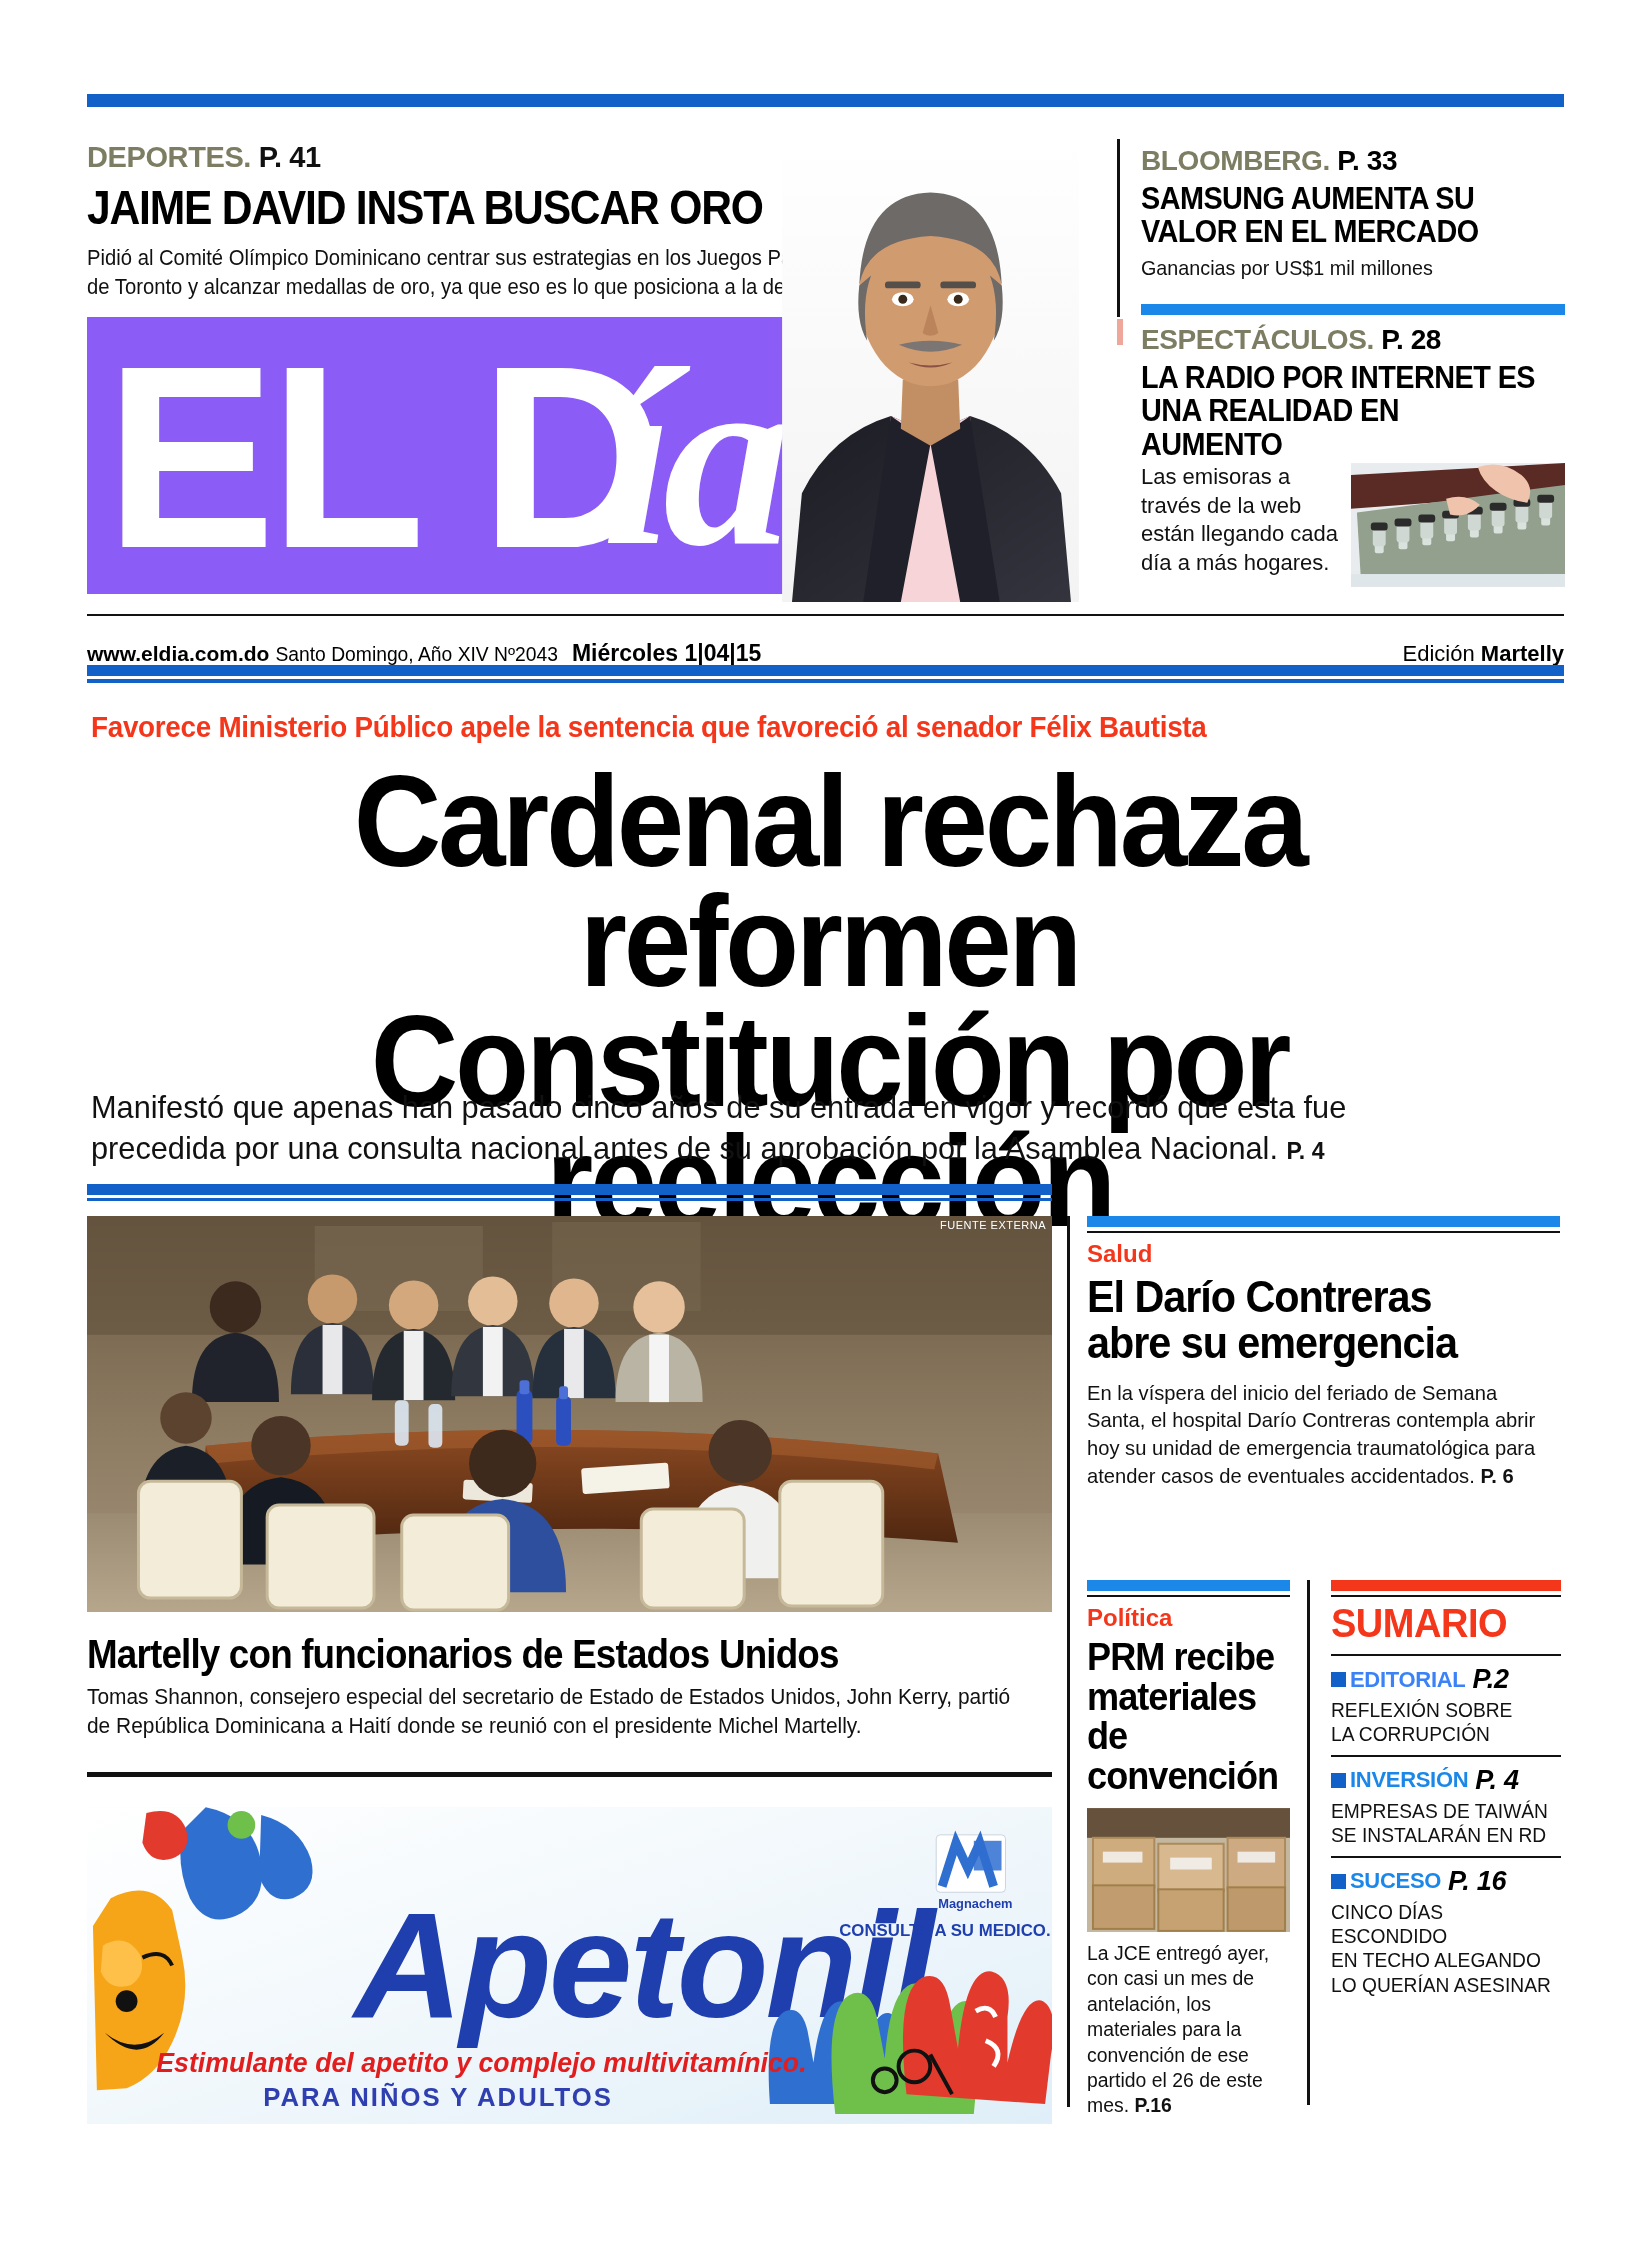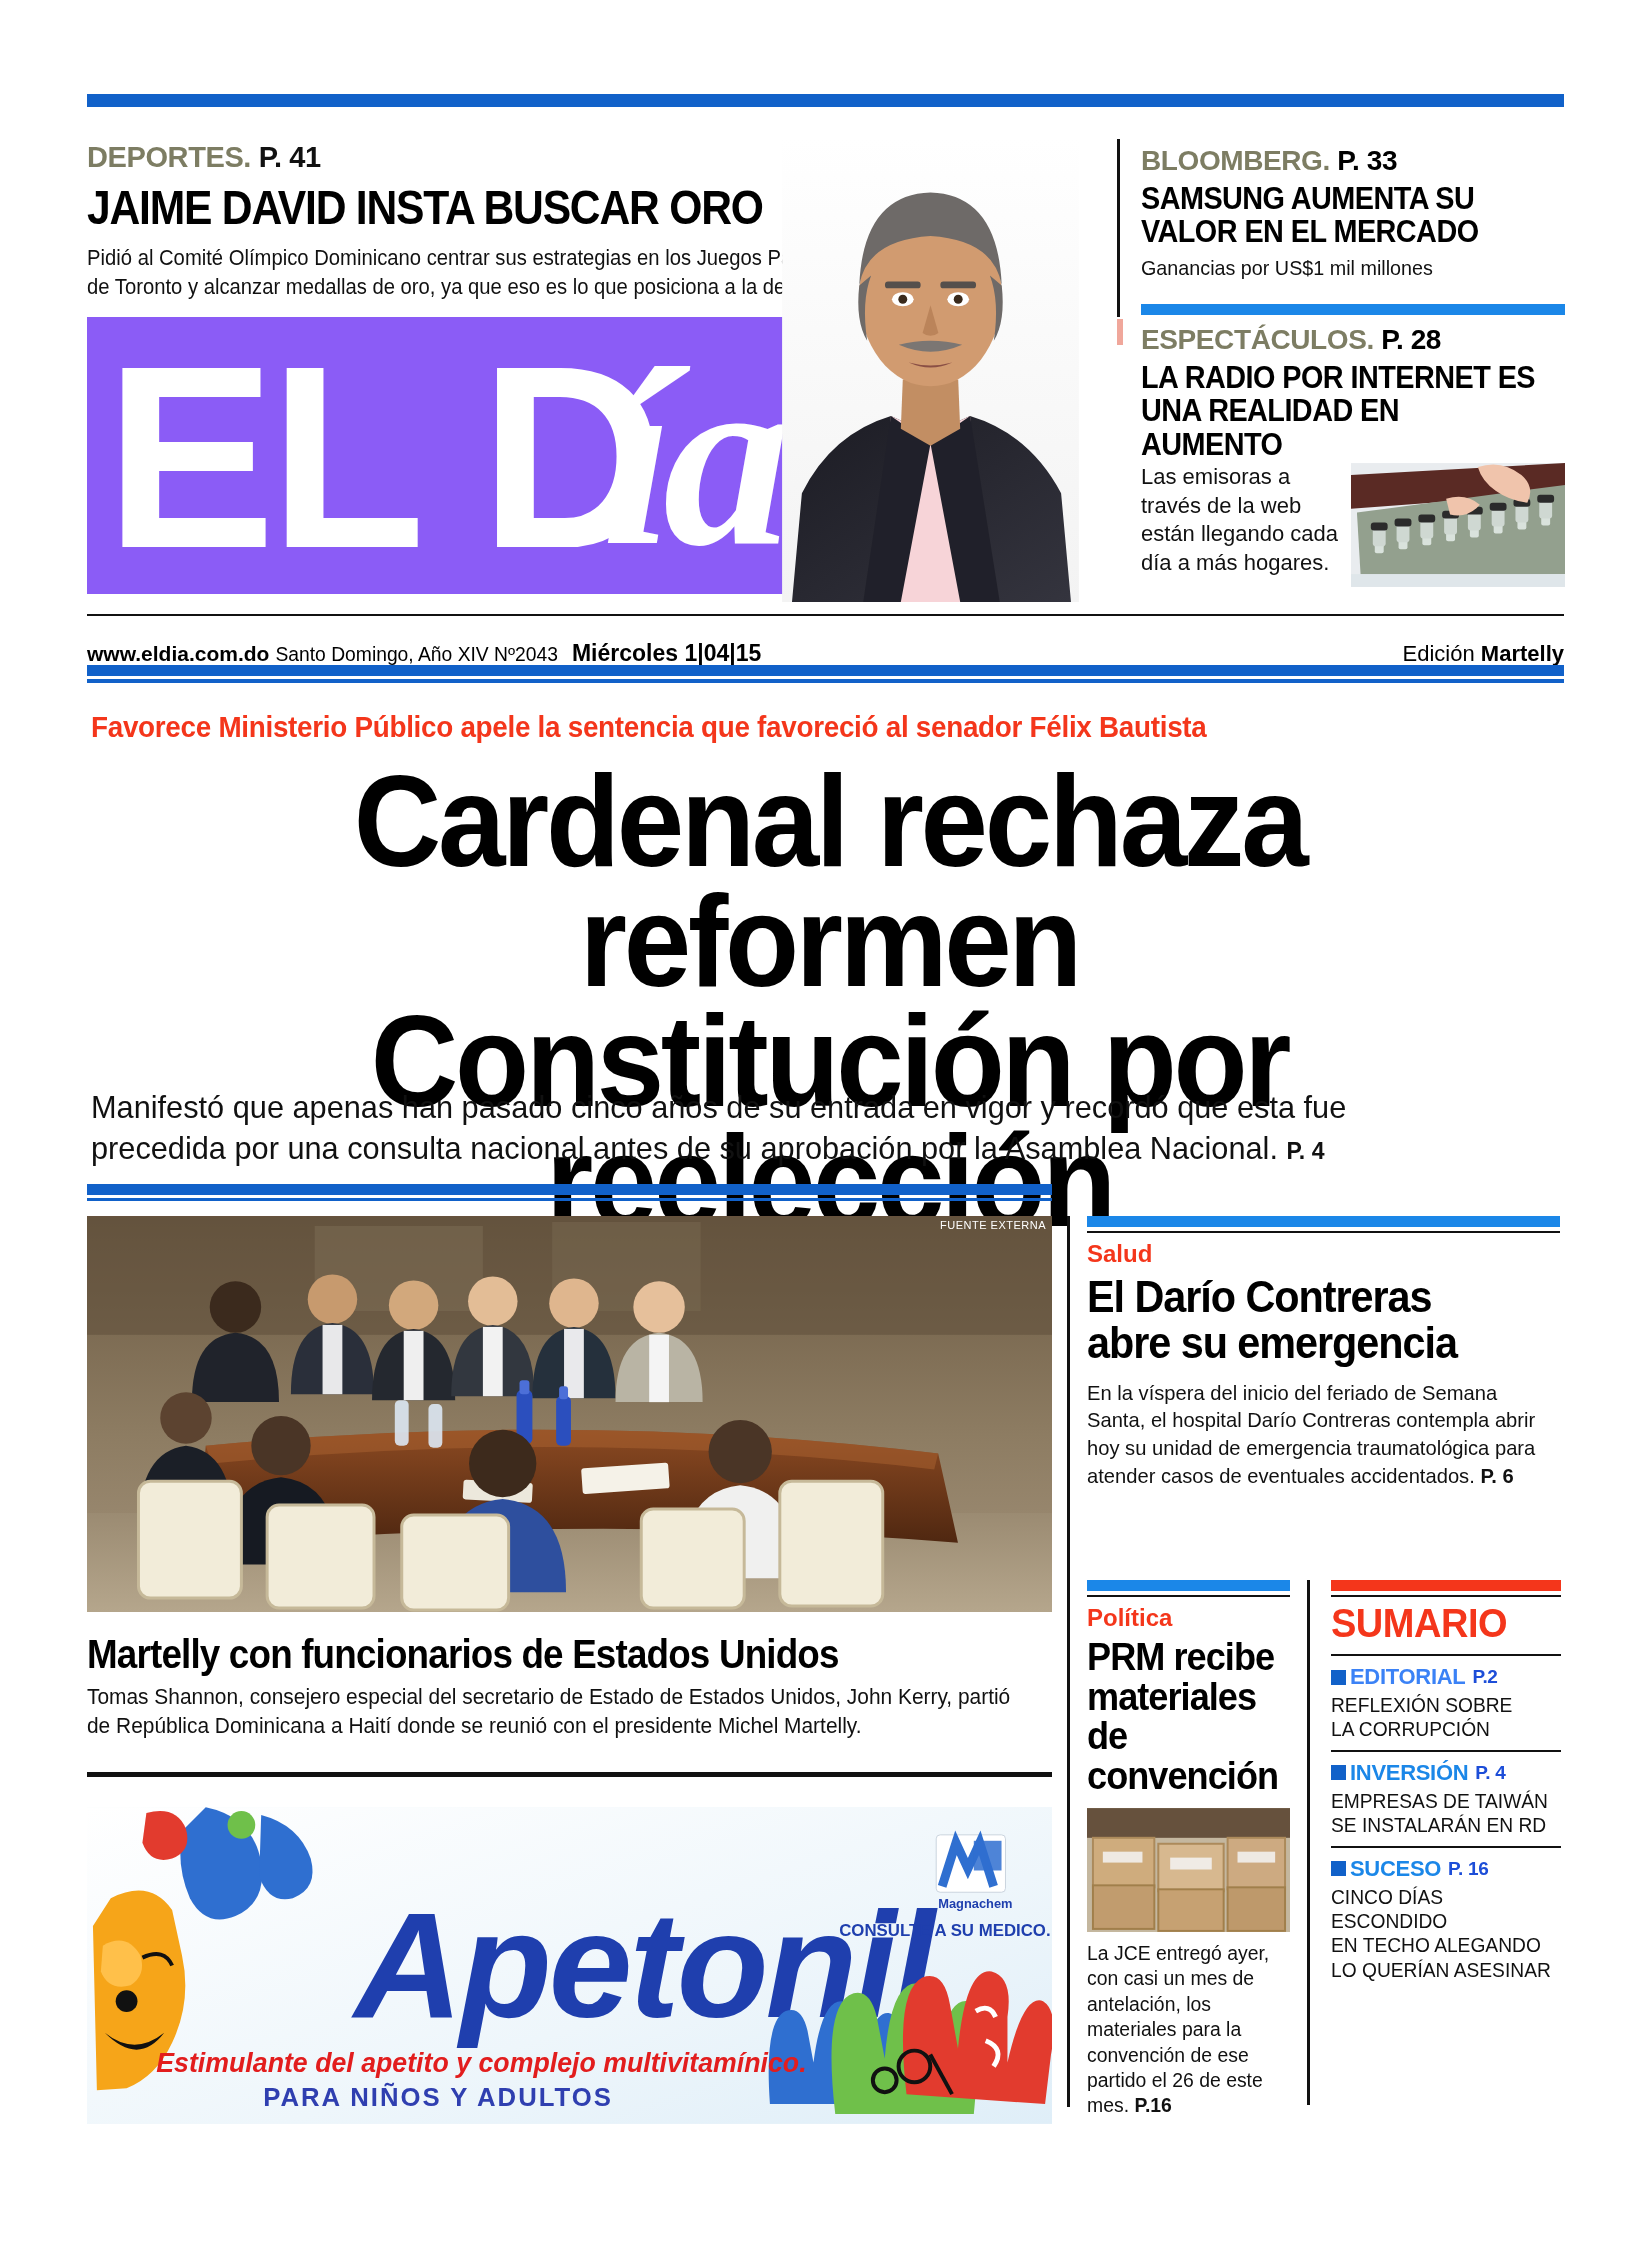--- a/index.html
+++ b/index.html
@@ -145,21 +145,21 @@
 
   .sumario { position:absolute; left:1331px; top:1580px; width:230px; }
   .sum-red { height:11px; background:#f4361b; }
   .sum-rule { border-top:2px solid #111; margin-top:4px; }
   .sum-title { color:#f4361b; font-weight:bold; font-size:40px; letter-spacing:-0.5px; margin-top:4px; transform:scaleX(0.95); transform-origin:left top;}
   .sum-item { border-top:2px solid #111; padding-top:8px; margin-top:8px; }
   .sum-head { font-size:22px; font-weight:bold; letter-spacing:-0.3px; display:flex; align-items:center; gap:4px; }
   .sq { width:15px; height:15px; background:#1161c9; display:inline-block; }
   .sum-head .nm { color:#3b82f6; }
   .sum-head .nm.blue { color:#1b87e8; }
-  .sum-head .pg { color:#1d4ed8; font-weight:bold; font-size:19px; margin-left:3px; }
+  .sum-head .pg { color:#000000; font-weight:bold; font-size:27px; margin-left:3px;font-style:italic; }
   .sum-body { font-size:20px; line-height:1.22; margin-top:3px; color:#111;
               transform:scaleX(0.96); transform-origin:left top; }
 
   .logo-wrap { position:absolute; inset:0; }
 </style>
 </head>
 <body>
 
 <div class="page">
 

